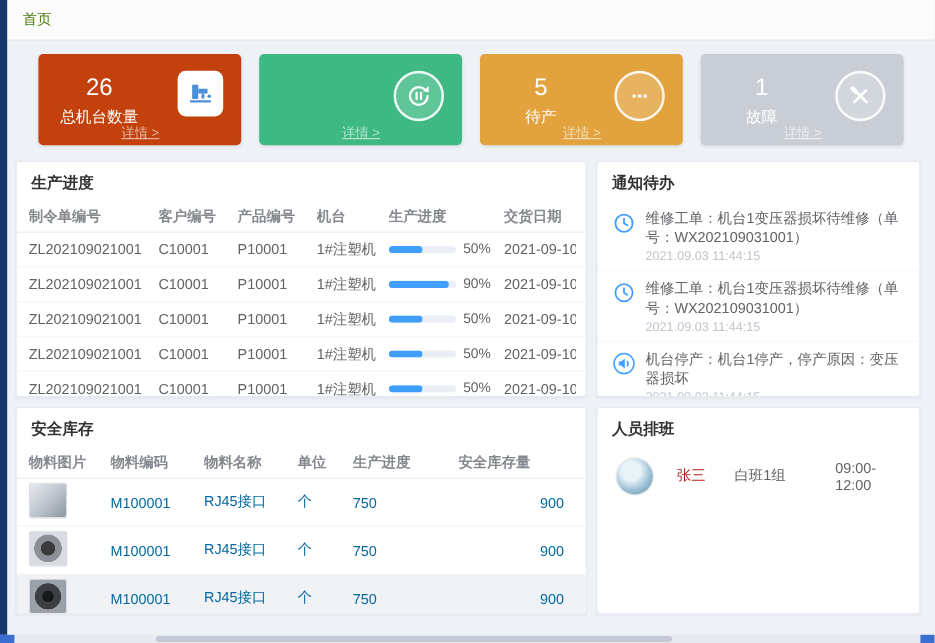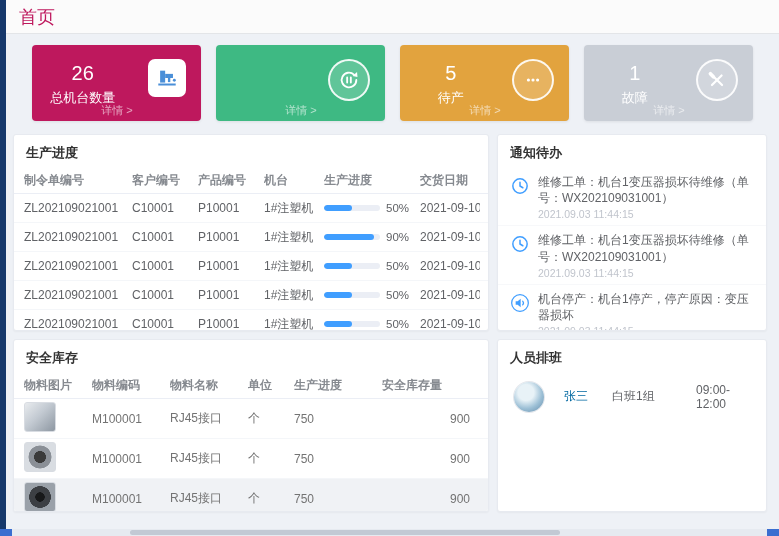--- a/index.html
+++ b/index.html
@@ -2,36 +2,36 @@
 <html><head>
 <meta charset="utf-8">
 <style>
   html,body{margin:0;padding:0;}
   body{width:779px;height:536px;font-family:"Liberation Sans","DejaVu Sans",sans-serif;background:#eef1f6;overflow:hidden;}
   .app{position:relative;width:779px;height:536px;background:#eef1f6;overflow:hidden;}
   .edge-strip{position:absolute;left:0;top:0;bottom:0;width:6px;background:#16386b;}
   .page{margin-left:6px;height:100%;display:flex;flex-direction:column;}
 
   .topbar{height:33px;background:#fbfbfb;border-bottom:1px solid #e3e5e8;display:flex;align-items:center;padding-left:13px;flex:none;}
-  .topbar .title{font-size:18px;color:#be185d;}
+  .topbar .title{font-size:12px;color:#4d7c0f;}
 
   .cards{display:flex;gap:15px;margin:11px 26px 13px 26px;height:76px;flex:none;}
   .card{flex:1;position:relative;border-radius:4px;color:#fff;display:flex;box-shadow:0 1px 3px rgba(0,0,0,.08);}
-  .card.blue{background:#be185d;}
+  .card.blue{background:#c2410c;}
   .card.green{background:#3eb983;}
   .card.orange{background:#e2a33e;}
   .card.gray{background:#c9ced6;}
   .card .txt{flex:0 0 60%;display:flex;flex-direction:column;align-items:center;justify-content:center;padding-top:4px;}
   .card .num{font-size:20px;line-height:1;}
   .card .lbl{font-size:13px;margin-top:6px;}
   .card .icon{position:absolute;right:15px;top:14px;width:38px;height:38px;display:flex;align-items:center;justify-content:center;}
   .card .icon svg{width:22px;height:22px;}
   .card.blue .icon{background:#fff;border-radius:7px;color:#4a8fd8;}
   .card.green .icon,.card.orange .icon,.card.gray .icon{border-radius:50%;border:2px solid rgba(255,255,255,.9);background:rgba(255,255,255,.18);color:#fff;}
-  .card .detail{position:absolute;bottom:3px;left:1px;right:0;text-align:center;font-size:11px;color:rgba(255,255,255,.6);cursor:pointer;}
+  .card .detail{position:absolute;bottom:3px;left:1px;right:0;text-align:center;font-size:11px;color:rgba(255,255,255,.6);cursor:pointer;text-decoration:underline;}
 
   .grid{display:grid;grid-template-columns:476px 270px;grid-template-rows:197px 173px;gap:8px;margin:0 7px;flex:none;}
   .panel{background:#fff;border:1px solid #e7eaf0;border-radius:3px;overflow:hidden;box-shadow:0 1px 2px rgba(0,0,0,.04);}
   .panel h3{margin:0;padding:9px 12px 6px 12px;font-size:13px;font-weight:700;color:#333;}
 
   .tr{display:flex;align-items:center;padding:0 10px;}
   .thead{height:25px;border-bottom:1px solid #ebeef5;}
   .thead .th{font-size:12px;color:#85898f;font-weight:700;}
   .td,.th{flex:none;overflow:hidden;white-space:nowrap;}
   .prow{height:28px;border-bottom:1px solid #f4f6f9;font-size:12px;color:#606266;}
@@ -51,21 +51,21 @@
   .plabel{font-size:11.5px;color:#606266;}
 
   
   .i-cols span:nth-of-type(1){width:68px;}
   .i-cols span:nth-of-type(2){width:78px;}
   .i-cols span:nth-of-type(3){width:78px;}
   .i-cols span:nth-of-type(4){width:46px;}
   .i-cols span:nth-of-type(5){width:88px;}
   .i-cols span:nth-of-type(6){width:88px;}
   .c-pic{width:68px;} .c-code{width:78px;} .c-name{width:78px;} .c-unit{width:46px;} .c-stock{width:88px;} .c-safe{width:88px;text-align:right;}
-  .irow{height:39px;border-bottom:1px solid #f4f6f9;font-size:12px;color:#737373;}
+  .irow{height:39px;border-bottom:1px solid #f4f6f9;font-size:12px;color:#0369a1;}
   .irow:last-child{border-bottom:none;}
   .irow.highlight{background:#f0f2f5;}
   .pic{width:30px;height:28px;border-radius:3px;display:inline-block;border:1px solid #d8dce2;}
   .rj45-photo{background:linear-gradient(135deg,#e8ebee 0%,#c3cad2 45%,#8d97a2 100%);}
   .connector-photo{background:radial-gradient(circle at 50% 50%,#3a3a3a 0 28%,#8a8f96 30% 55%,#d9dde2 57%);}
   .speaker-photo{background:radial-gradient(circle at 50% 50%,#17181a 0 22%,#3c3f44 24% 52%,#9aa1a9 54%);}
 
   .notice{display:flex;gap:8px;padding:6px 10px 5px 12px;border-bottom:1px solid #f7f8fa;}
   .notice:last-child{border-bottom:none;}
   .nicon{flex:none;width:20px;height:20px;margin-top:2px;}
@@ -73,21 +73,21 @@
   .nbody{display:flex;flex-direction:column;min-width:0;}
   .ntext{font-size:12px;color:#606266;line-height:1.35;word-break:break-all;}
   .ntime{font-size:10.5px;color:#c0c4cc;margin-top:2px;}
 
   .s-row{display:flex;align-items:center;height:47px;padding:0 16px;border-bottom:1px solid #f7f8fa;}
   .s-row:last-child{border-bottom:none;}
   .avatar{width:30px;height:30px;border-radius:50%;flex:none;margin-right:20px;box-shadow:0 0 0 1px #e4e7ec;}
   .avatar-1{background:radial-gradient(circle at 40% 35%,#e8f2f7 0 30%,#9dc0d6 60%,#5f88a8);}
   .avatar-2{background:radial-gradient(circle at 45% 40%,#f8e0d6 0 35%,#e8a8a0 70%,#c77e82);}
   .avatar-3{background:radial-gradient(circle at 45% 40%,#8a7468 0 30%,#4a3a32 65%,#221a16);}
-  .s-name{width:64px;font-size:12px;color:#0369a1;font-family:Liberation Serif, serif;}
+  .s-name{width:64px;font-size:12px;color:#b91c1c;font-family:Liberation Serif, serif;}
   .s-shift{width:112px;font-size:12px;color:#606266;}
   .s-time{margin-left:auto;font-size:12px;color:#606266;padding-right:6px;}
 
   .hbar{position:absolute;left:0;right:0;bottom:0;height:7px;background:#e6eaf0;}
   .hthumb{position:absolute;top:1px;left:130px;width:430px;height:5px;border-radius:3px;background:#c2c9d4;}
   .hcap{position:absolute;top:0;width:12px;height:7px;background:#3a6ed0;}
   .hcap.l{left:0;} .hcap.r{right:0;}
 </style>
 </head>
 <body>

